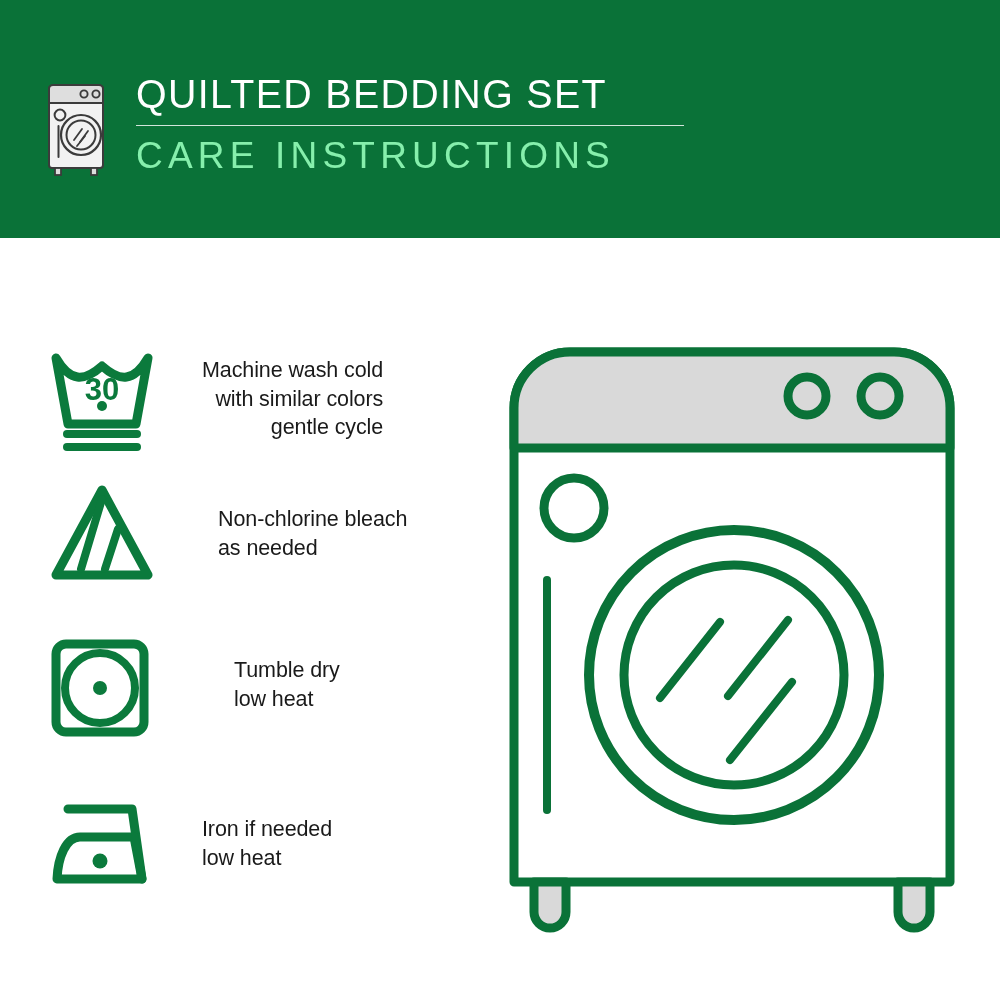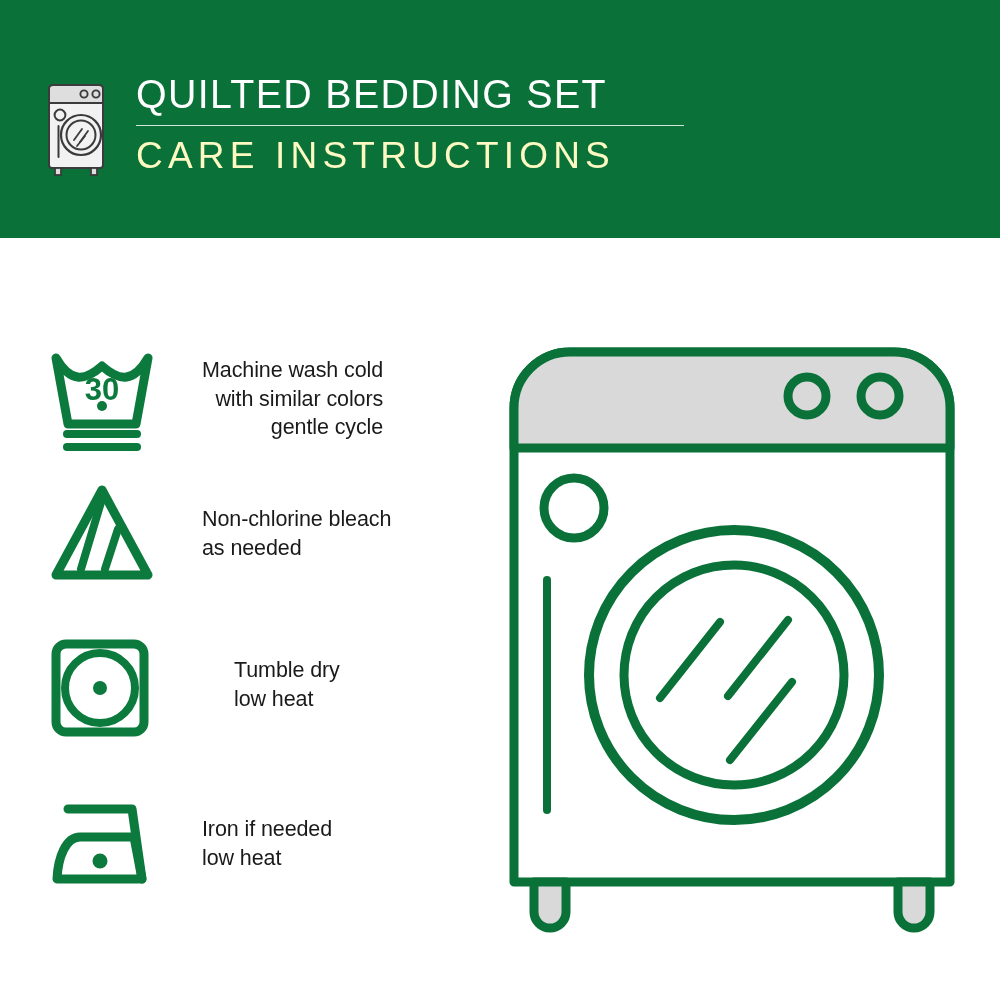--- a/index.html
+++ b/index.html
@@ -58,21 +58,21 @@
     width: 548px;
     height: 1px;
     background: rgba(255,255,255,0.82);
     margin-top: 7px;
     margin-bottom: 9px;
   }
   #title-sub {
     font-family: "Liberation Sans", sans-serif;
     font-size: 37px;
     font-weight: 400;
-    color: #fef9c3;
+    color: #86efac;
     letter-spacing: 5.2px;
     line-height: 42px;
     white-space: nowrap;
   }
 
   
   #care-list {
     position: absolute;
     left: 0;
     top: 238px;
@@ -101,21 +101,21 @@
     white-space: pre-line;
   }
 
   
   #row-wash   { top: 110px; }
   #row-wash   .care-symbol { top: 0px; }
   #row-wash   .care-text   { top: 8px; text-align: right; }
 
   #row-bleach { top: 245px; }
   #row-bleach .care-symbol { top: 0px; }
-  #row-bleach .care-text   { top: 22px; }
+  #row-bleach .care-text   { top: 22px; margin-left: 16px; }
 
   #row-dry    { top: 400px; }
   #row-dry    .care-symbol { top: 0px; }
   #row-dry    .care-text   { top: 18px; margin-left: 32px; }
 
   #row-iron   { top: 555px; }
   #row-iron   .care-symbol { top: 8px; }
   #row-iron   .care-text   { top: 22px; }
 
   

